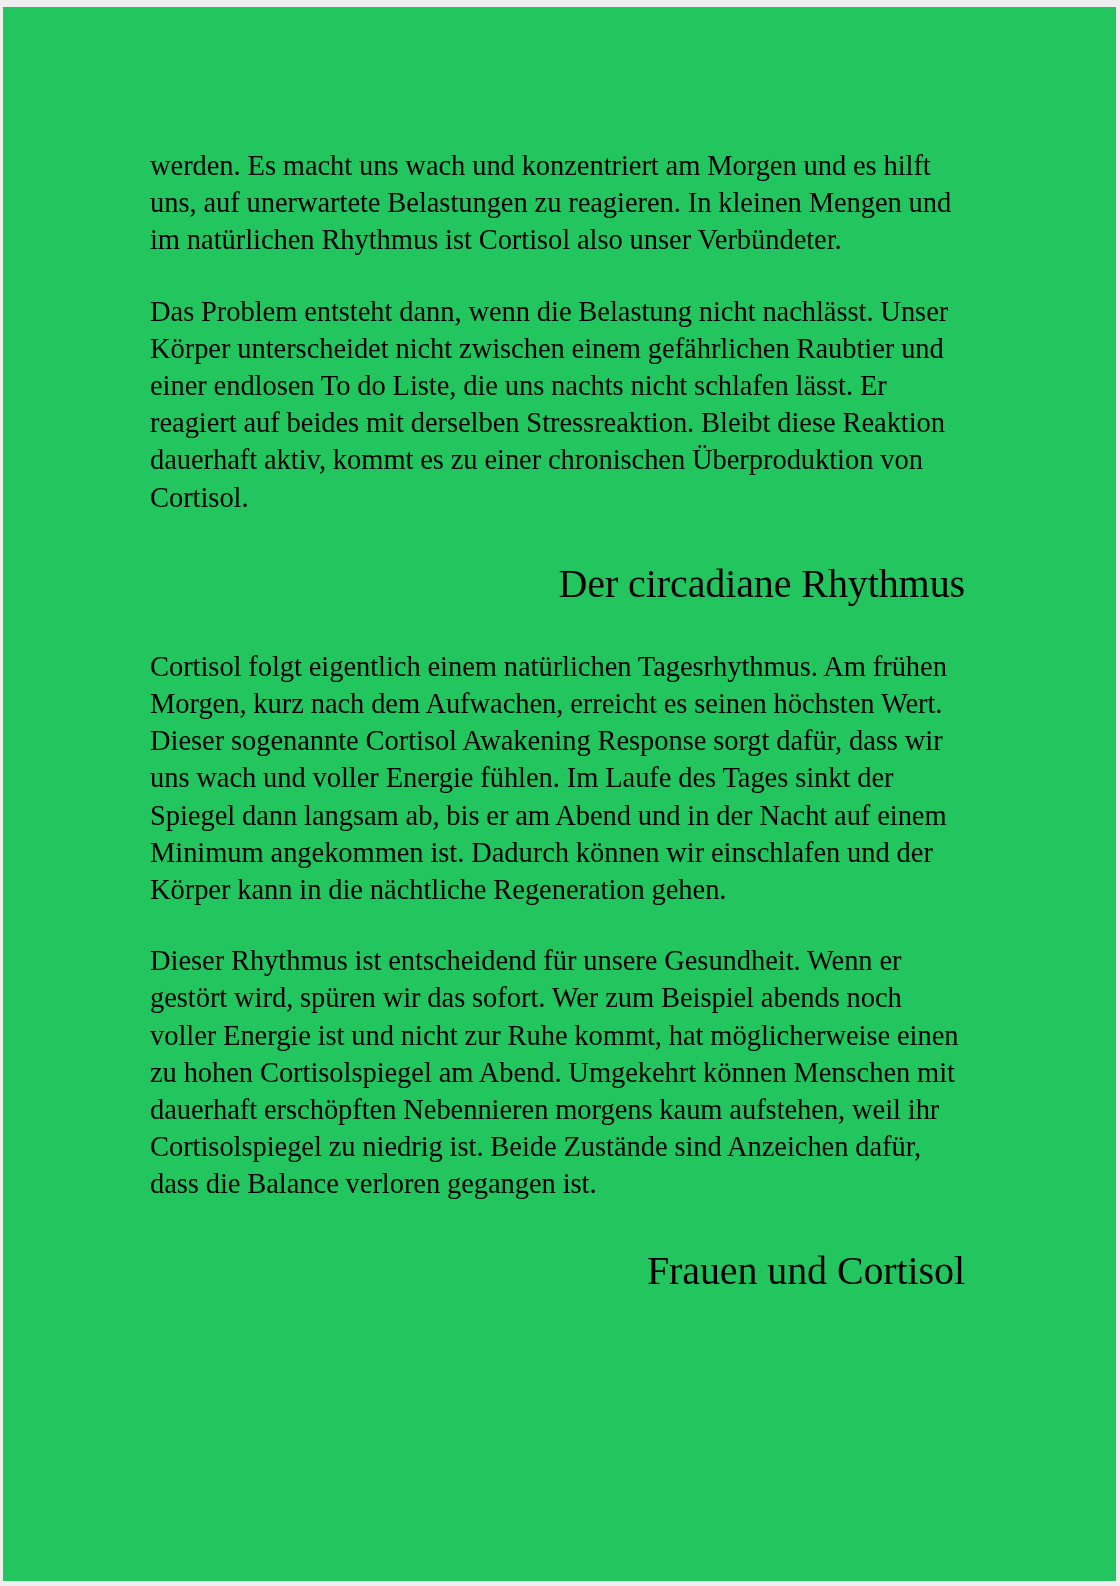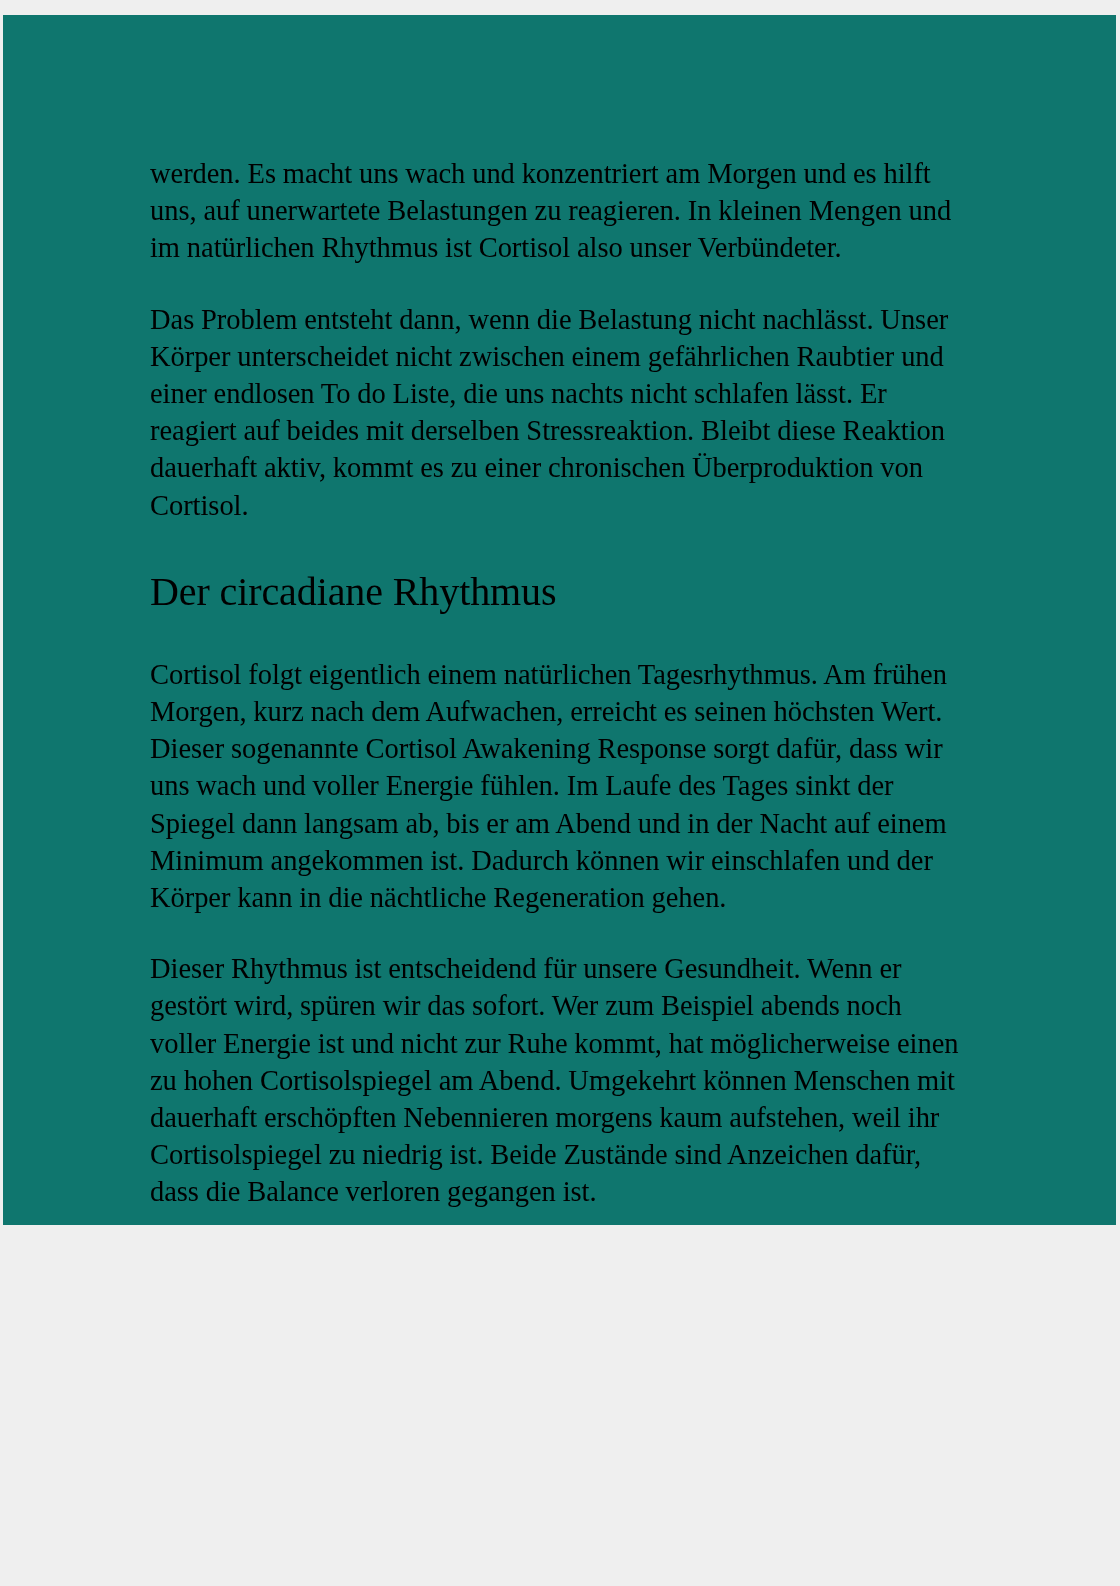--- a/index.html
+++ b/index.html
@@ -10,24 +10,24 @@
     width: 1120px;
     height: 1586px;
     background: #efefef;
     font-family: "Liberation Serif", "DejaVu Serif", serif;
     overflow: hidden;
   }
 
   .page {
     position: absolute;
     left: 3px;
-    top: 15px;
+    top: 7px;
     width: 1113px;
-    height: 1210px;
-    background: #0f766e;
+    height: 1574px;
+    background: #22c55e;
     box-sizing: border-box;
     overflow: hidden;
   }
 
   .content {
     position: absolute;
     left: 147px;
     top: 140px;
     width: 815px;
   }
@@ -49,20 +49,21 @@
     font-size: 40px;
     line-height: 48px;
     font-weight: normal;
     color: #000000;
     font-family: "Liberation Serif", "DejaVu Serif", serif;
     letter-spacing: -0.1px;
   }
 
   .heading-block {
     margin: 44px 0 40px 0;
+    text-align: right;
   }
 
   .heading-block.last {
     margin-bottom: 8px;
   }
 </style>
 </head>
 <body>
 
 <div class="page">

